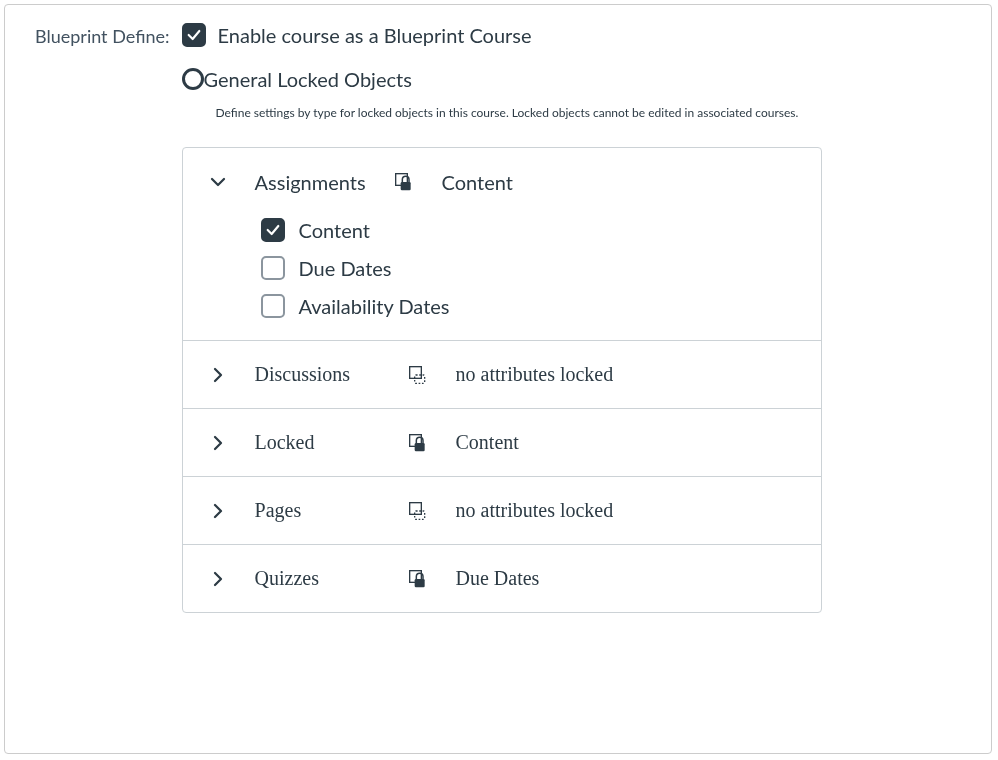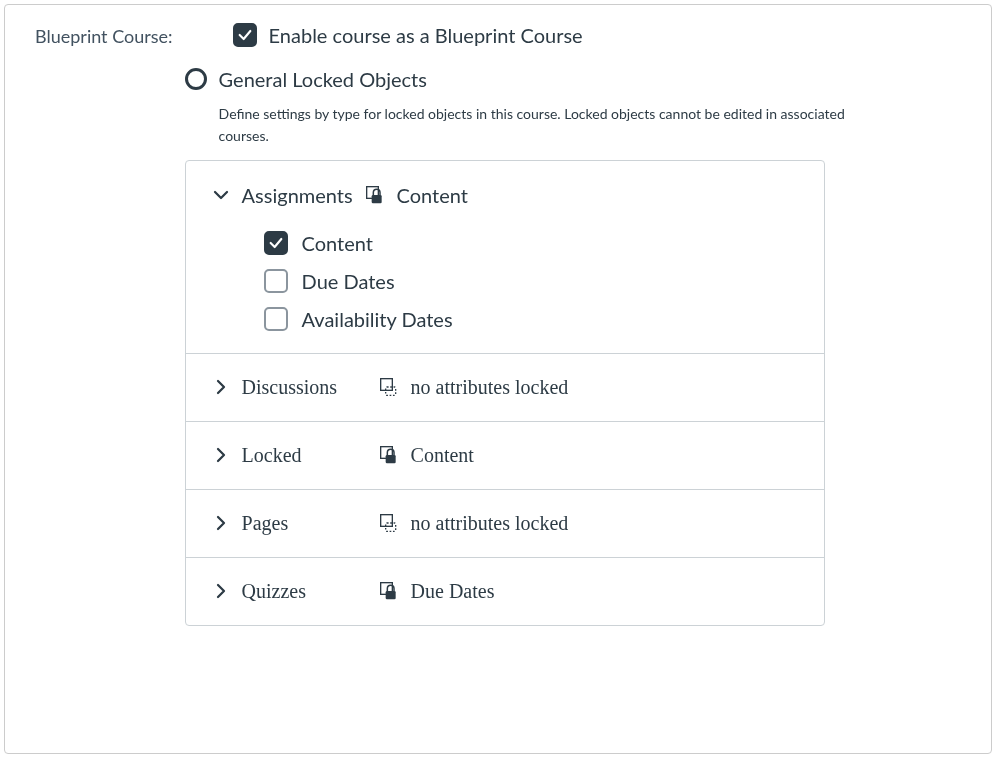--- a/index.html
+++ b/index.html
@@ -31,26 +31,25 @@
       white-space: nowrap;
     }
     .content-col {
       flex: 1;
     }
     .check-row {
       display: flex;
       align-items: center;
       gap: 12px;
       margin-bottom: 20px;
-      margin-left: 48px;
     }
     .radio-row {
       display: flex;
       align-items: center;
-      gap: 12px;
+      gap: 0;
       margin-bottom: 12px;
       text-align: center;
     }
     .opt-text {
       font-size: 20px;
       color: #2d3b45;
     }
     .checkbox-square {
       width: 24px; height: 24px;
       border-radius: 5px;
@@ -60,35 +59,35 @@
     .checkbox-checked { background: #2d3b45; border: 2px solid #2d3b45; }
     .checkbox-unchecked { background: #fff; border: 2px solid #8b959e; }
     .checkbox-square svg { width: 16px; height: 16px; }
     .radio-outer {
       width: 22px; height: 22px; border: 3px solid #2d3b45; border-radius: 50%;
       display: inline-flex; align-items: center; justify-content: center; flex: 0 0 auto;
     }
     .radio-inner { width: 10px; height: 10px; border-radius: 50%; background: #2d3b45; }
     .desc {
       color: #2d3b45;
-      font-size: 14px;
+      font-size: 12px;
       line-height: 1.6;
-      margin: 6px 0 12px 34px;
+      margin: 6px 0 25px 34px;
       max-width: 640px;
     }
     .type-box {
       border: 1px solid #ccd2d6;
       border-radius: 4px;
       margin-left: 0;
       width: 640px;
     }
     .type-header {
       display: flex;
       align-items: center;
-      gap: 12px;
+      gap: 28px;
       padding: 22px 26px;
     }
     .type-header.bordered { border-top: 1px solid #ccd2d6; font-family: Liberation Serif, serif; }
     .type-name { font-size: 20px; color: #2d3b45; width: 125px; }
     .type-status { font-size: 20px; color: #2d3b45; }
     .chevron { width: 18px; height: 18px; display:inline-flex; align-items:center; justify-content:center; }
     .chevron svg { width: 18px; height: 18px; }
     .lock-icon { width: 20px; height: 20px; display:inline-flex;}
     .lock-icon svg { width: 20px; height: 20px; }
     .sub-options {
@@ -96,21 +95,21 @@
       display: flex; flex-direction: column; gap: 14px;
     }
     .sub-row { display: flex; align-items: center; gap: 14px; }
     .sub-label { font-size: 20px; color: #2d3b45; }
   </style>
 </head>
 <body>
 
 <div class="panel">
   <div class="row-top">
-    <div class="label-col">Blueprint Course:</div>
+    <div class="label-col">Blueprint Define:</div>
 
     <div class="content-col">
 
       <div class="check-row">
         <span class="checkbox-square checkbox-checked">
           <svg viewBox="0 0 24 24">
               <path d="M4 12 L10 18 L20 6" stroke="#fff" stroke-width="3.2" fill="none" stroke-linecap="round" stroke-linejoin="round"></path>
             </svg>
         </span>
         <span class="opt-text">Enable course as a Blueprint Course</span>

